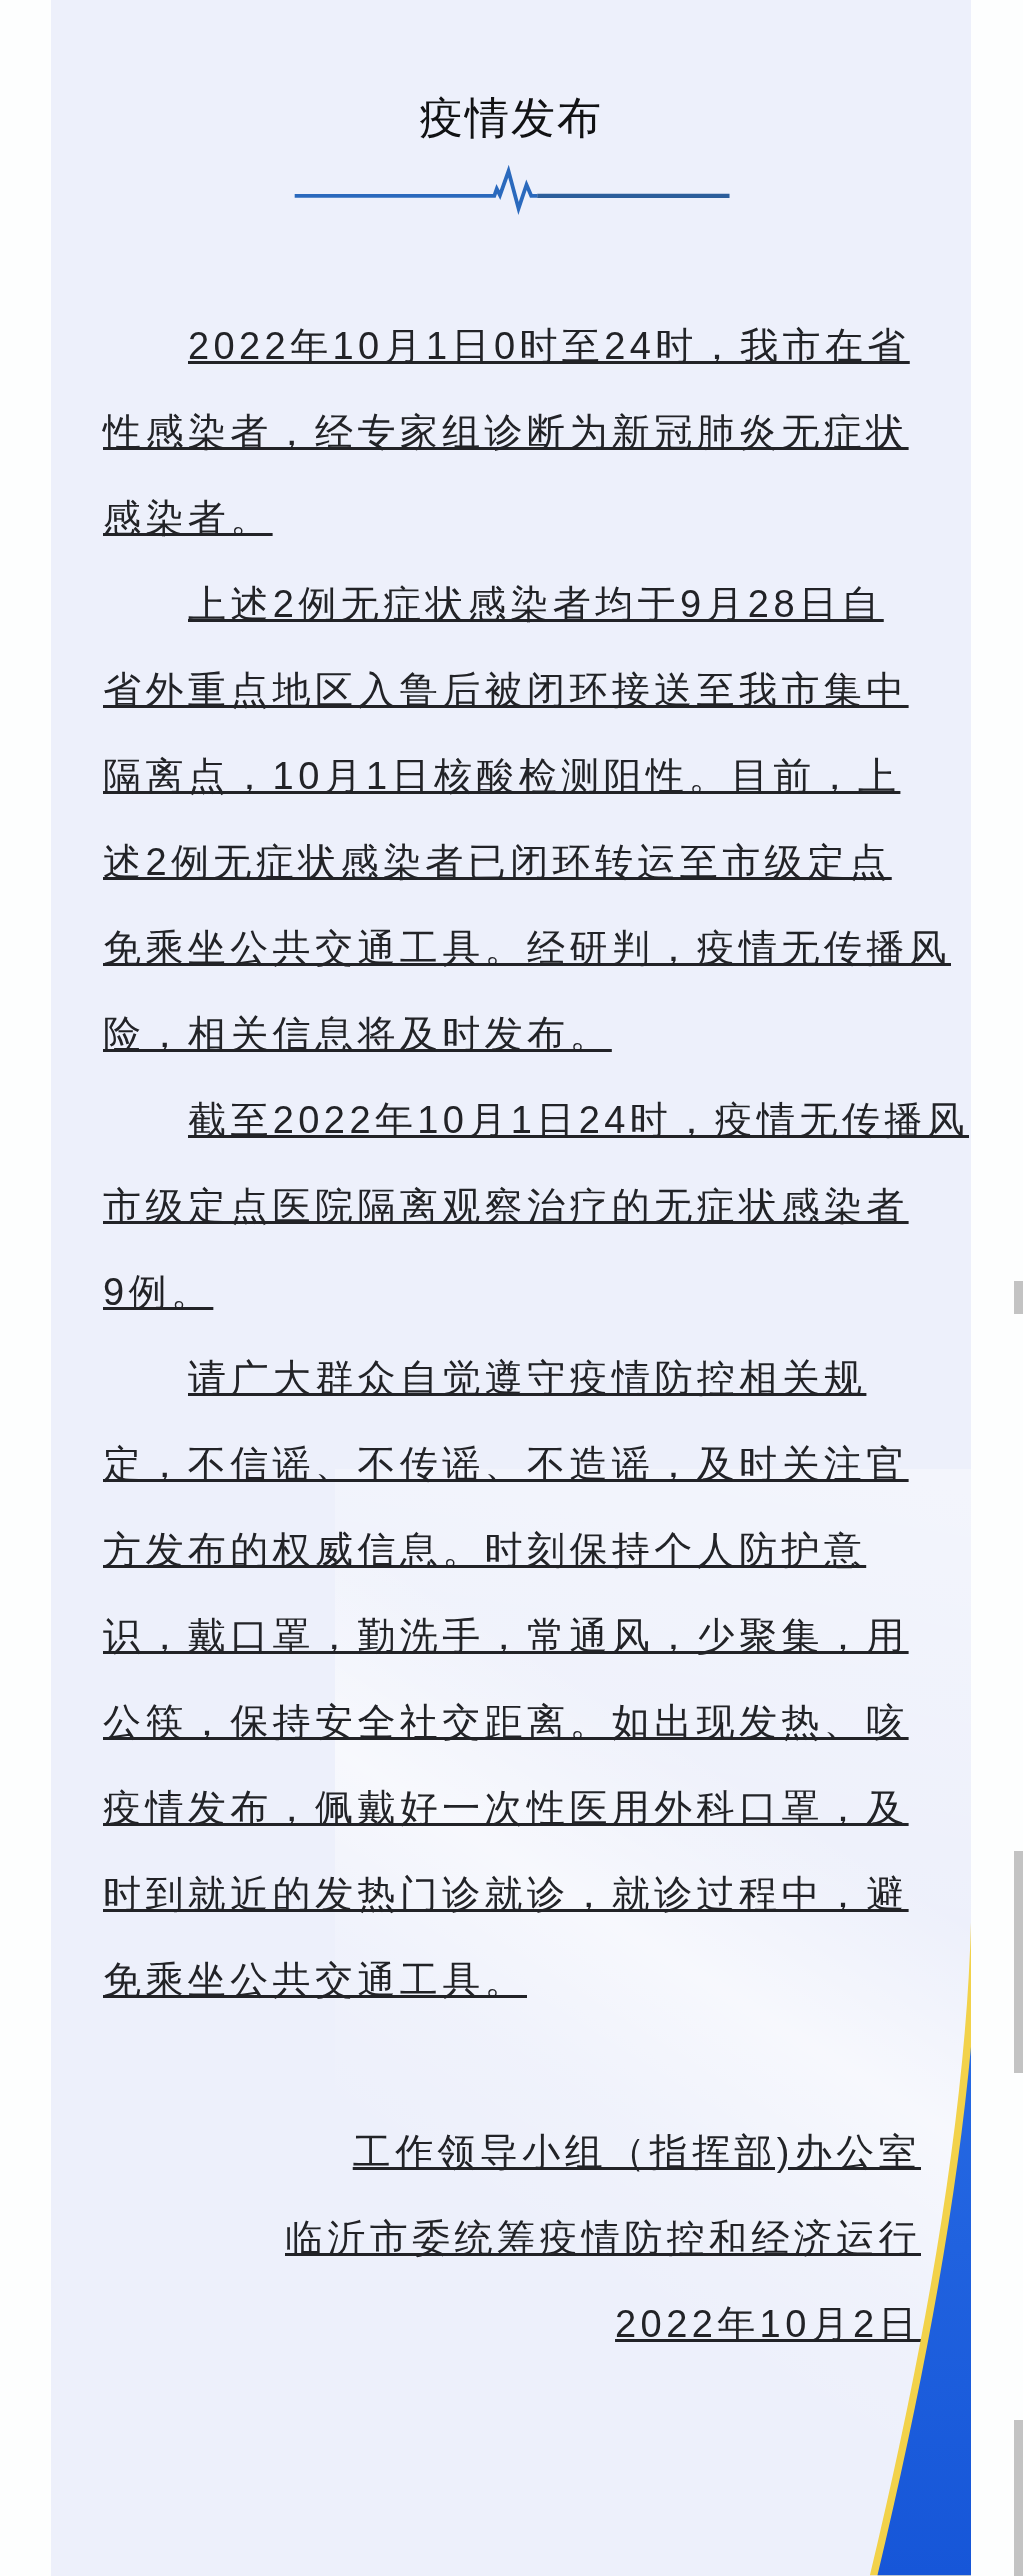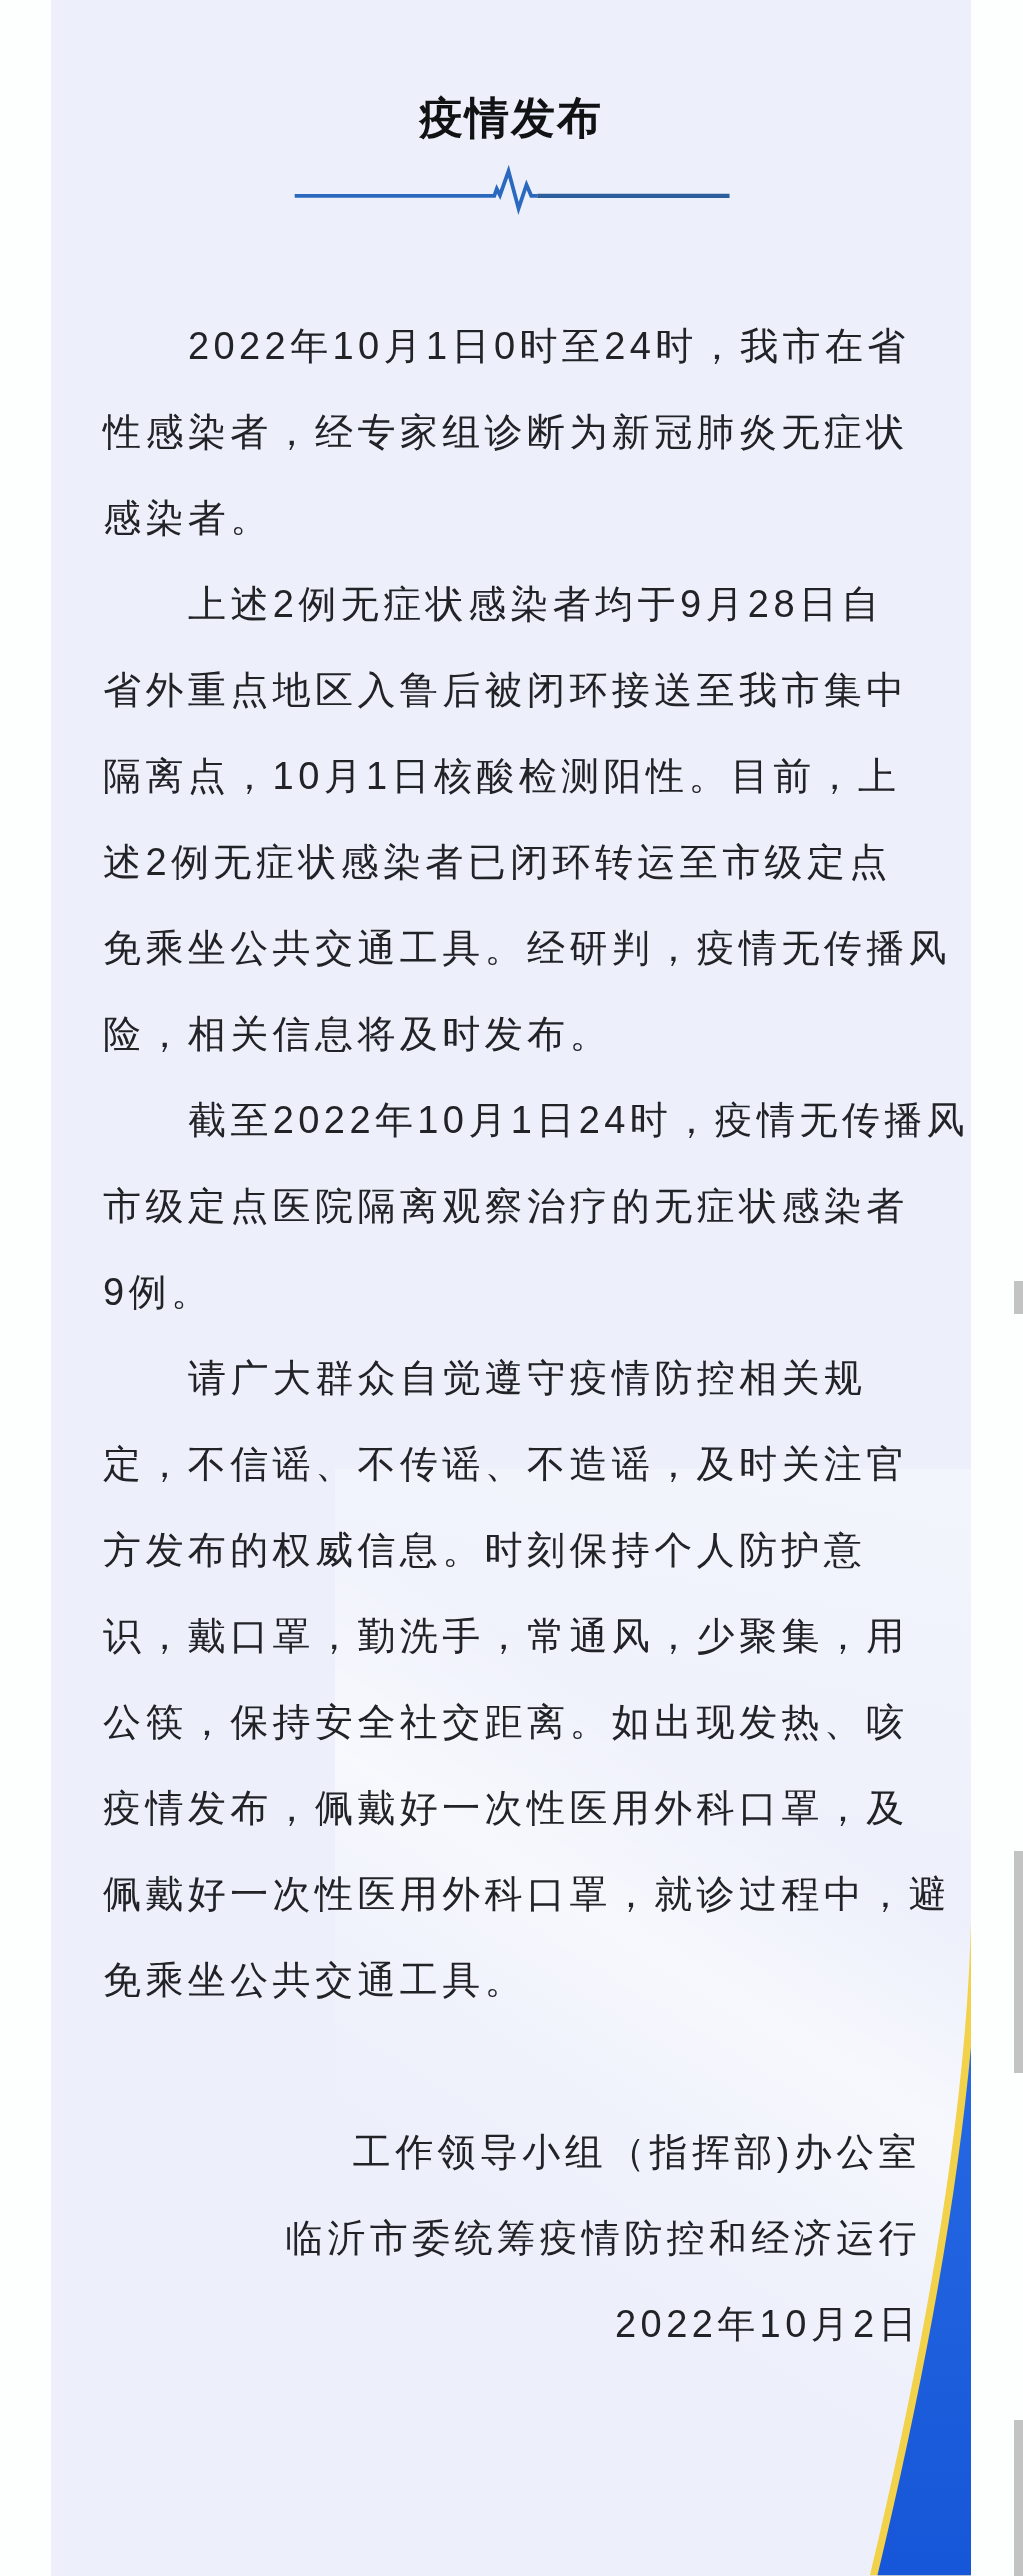--- a/index.html
+++ b/index.html
@@ -34,21 +34,21 @@
         linear-gradient(190deg, rgba(255,255,255,0.35) 0%, rgba(255,255,255,0) 40%);
       pointer-events: none;
     }
     .title {
       position: absolute;
       left: 51px;
       top: 89px;
       width: 920px;
       text-align: center;
       font-size: 44px;
-      font-weight: bold;
+      font-weight: normal;
       letter-spacing: 1.9px;
       line-height: 57px;
       color: #111214;
     }
     .divider {
       position: absolute;
       left: 289px;
       top: 161px;
       width: 450px;
       height: 57px;
@@ -59,20 +59,21 @@
       top: 303px;
       width: 825px;
       font-size: 38px;
       letter-spacing: 4.4px;
       line-height: 86px;
       color: #222327;
     }
     .line {
       white-space: nowrap;
       height: 86px;
+      text-decoration: underline;
     }
     .indent {
       padding-left: 85px;
     }
     .spacer {
       height: 86px;
     }
     .signature {
       width: 818px;
       text-align: right;
@@ -125,21 +126,21 @@
     <div class="line">市级定点医院隔离观察治疗的无症状感染者</div>
     <div class="line">9例。</div>
   </div>
   <div class="para">
     <div class="line indent">请广大群众自觉遵守疫情防控相关规</div>
     <div class="line">定，不信谣、不传谣、不造谣，及时关注官</div>
     <div class="line">方发布的权威信息。时刻保持个人防护意</div>
     <div class="line">识，戴口罩，勤洗手，常通风，少聚集，用</div>
     <div class="line">公筷，保持安全社交距离。如出现发热、咳</div>
     <div class="line">疫情发布，佩戴好一次性医用外科口罩，及</div>
-    <div class="line">佩戴好一次性医用外科口罩，就诊过程中，避</div>
+    <div class="line">时到就近的发热门诊就诊，就诊过程中，避</div>
     <div class="line">免乘坐公共交通工具。</div>
   </div>
 
   <div class="spacer"></div>
 
   <div class="signature">
     <div class="line">工作领导小组（指挥部)办公室</div>
     <div class="line">临沂市委统筹疫情防控和经济运行</div>
     <div class="line">2022年10月2日</div>
   </div>

